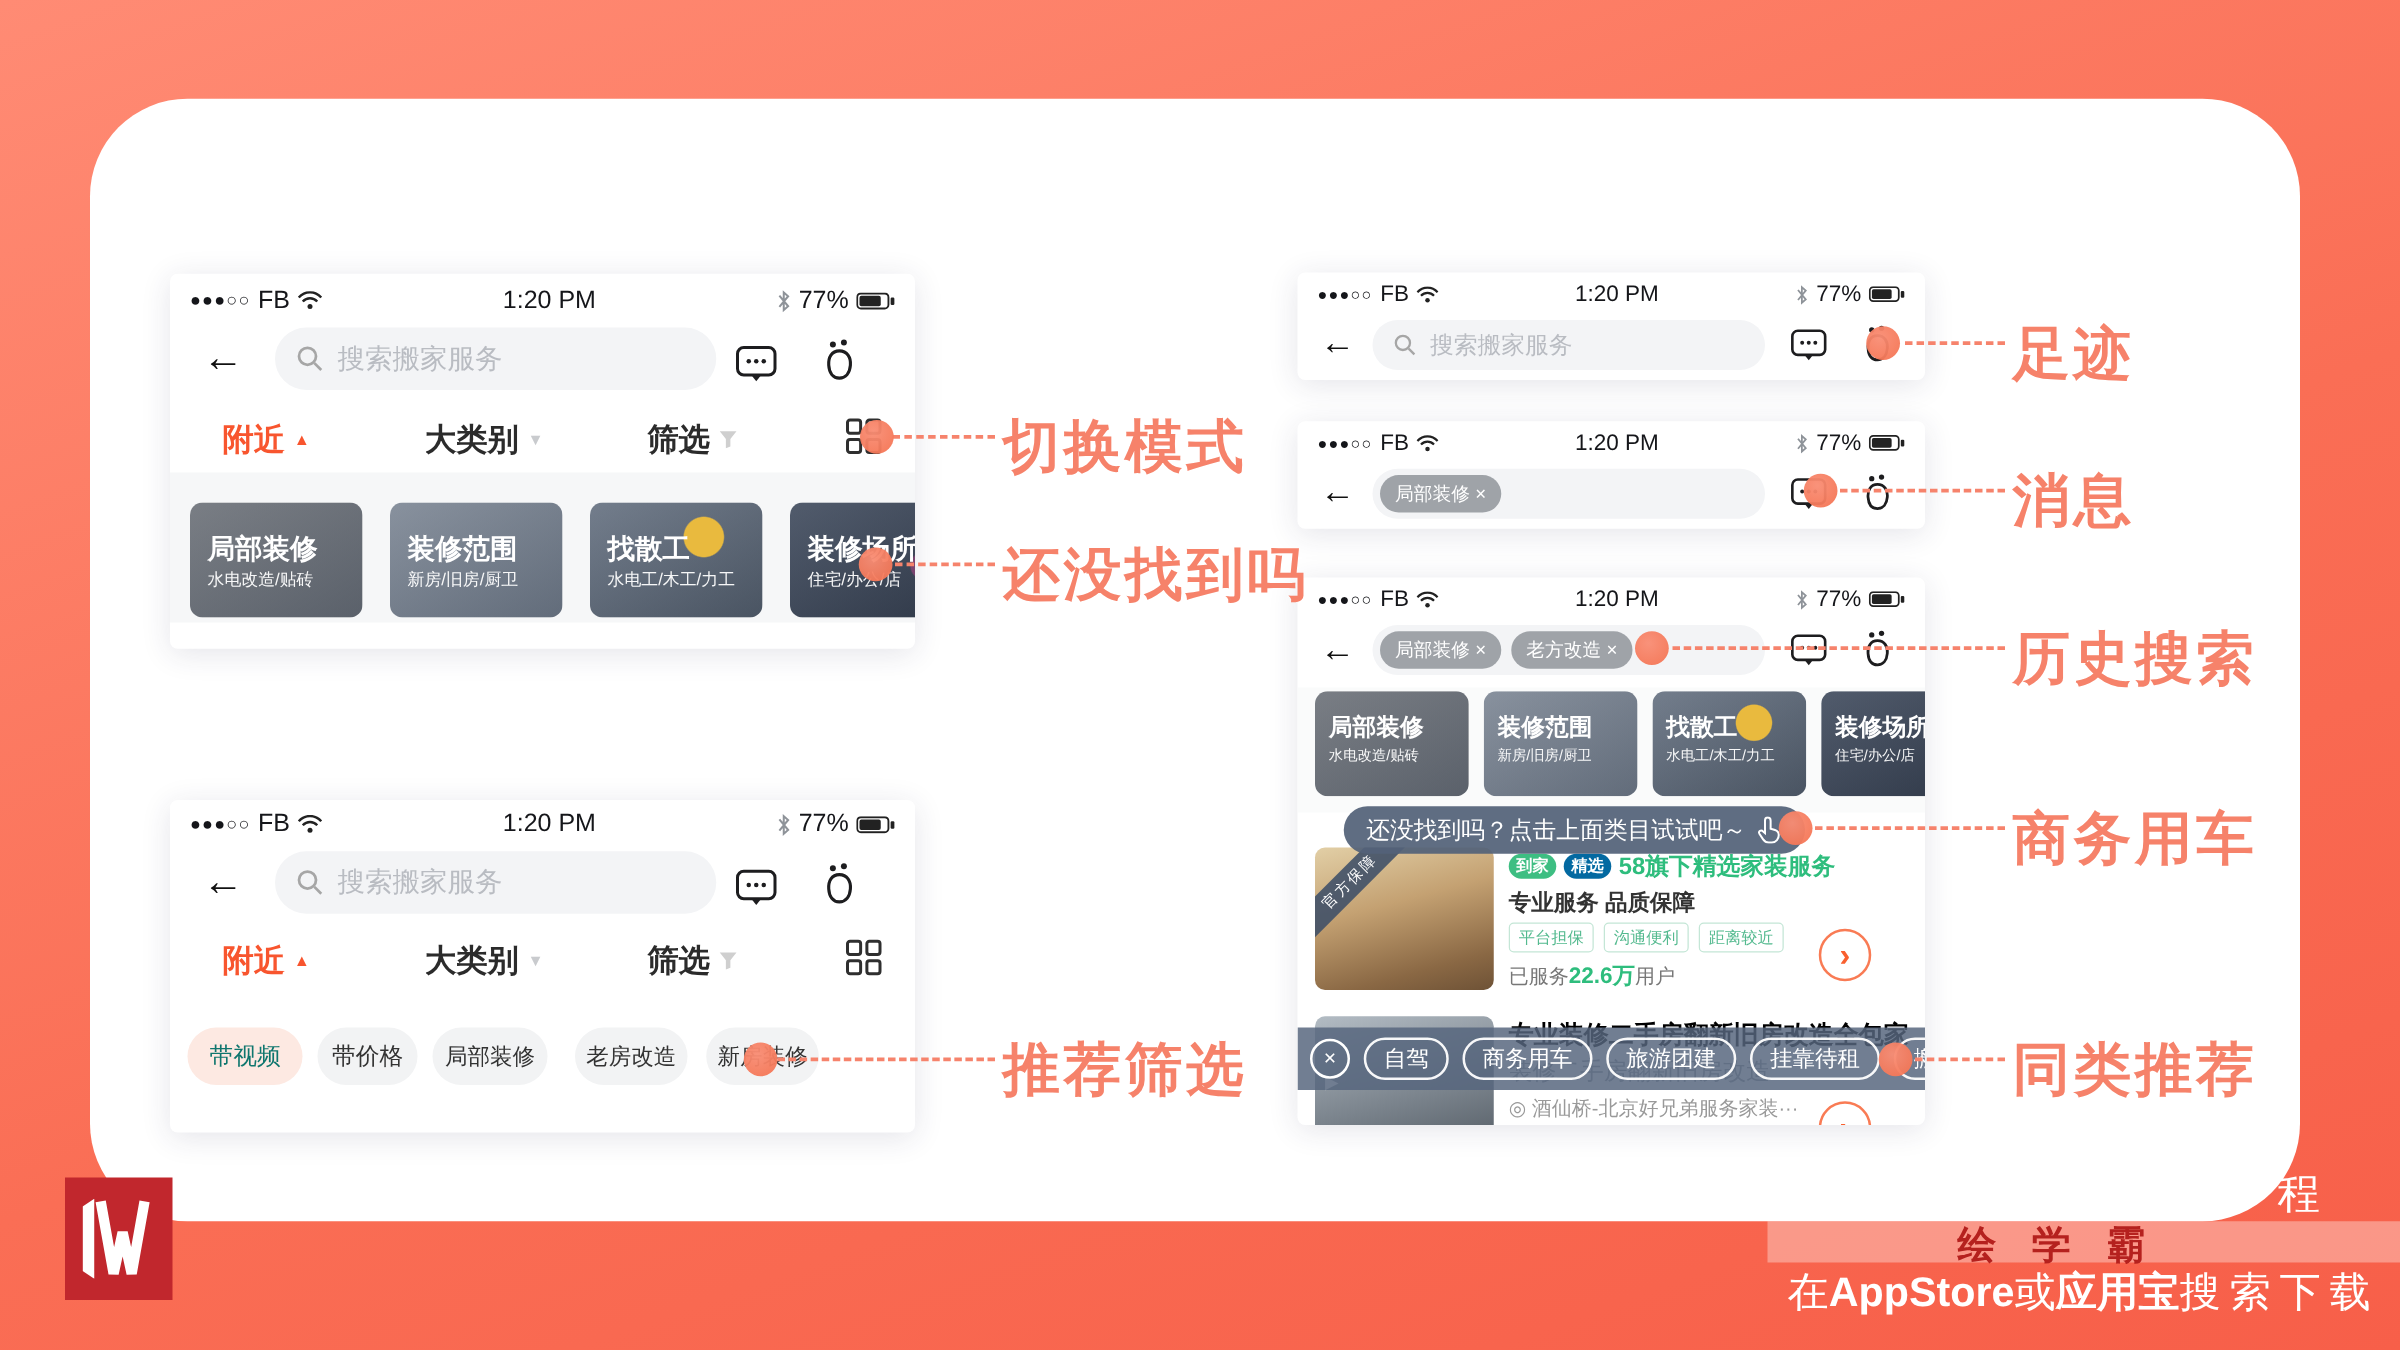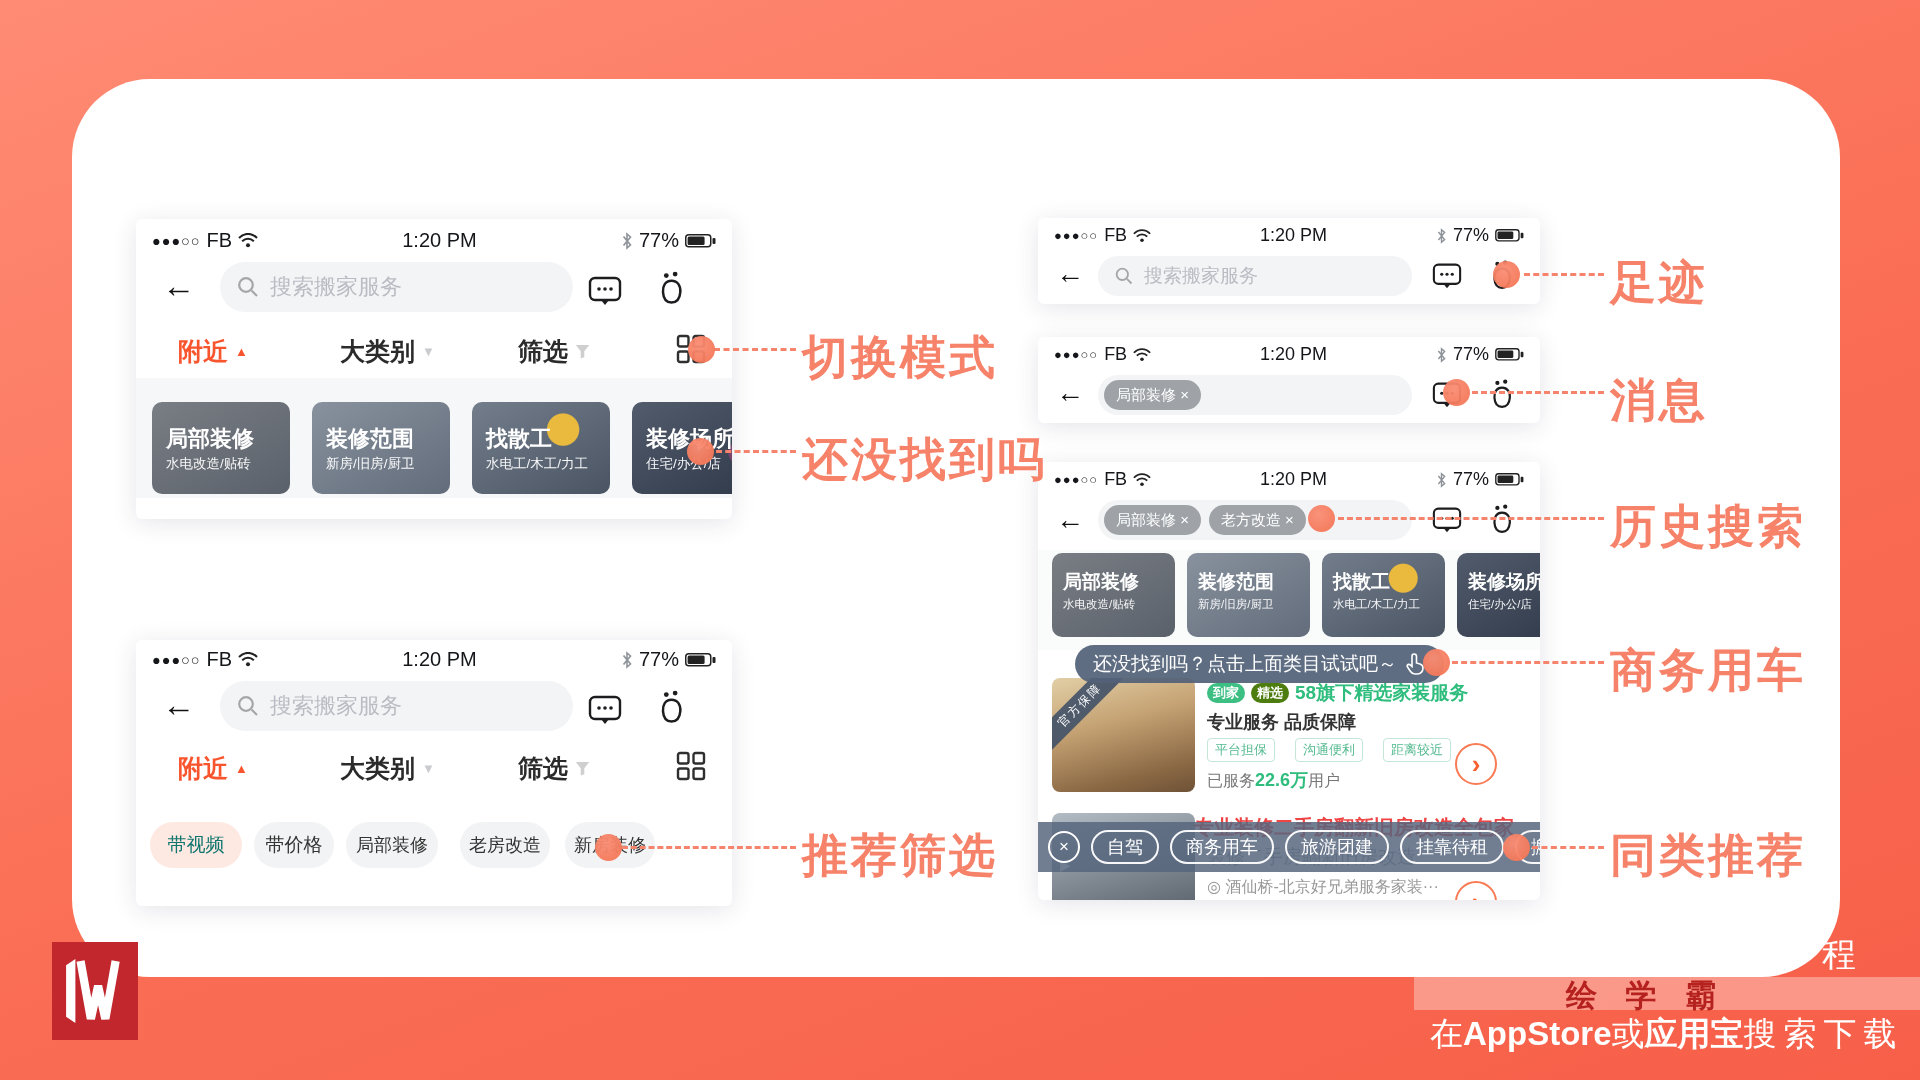--- a/index.html
+++ b/index.html
@@ -44,21 +44,21 @@
   .chip.active{background:#FDE9E2;color:#0f766e;}
   
   .alabel{position:absolute;font-size:46px;font-weight:700;color:#F6826A;letter-spacing:3px;white-space:nowrap;z-index:9;}
   .dash{position:absolute;border-top:3px dashed #F6836C;z-index:9;}
   .adot{position:absolute;width:27px;height:27px;border-radius:50%;background:radial-gradient(circle at 40% 35%,#F98D74,#F4714F);opacity:.95;z-index:10;}
   
   .tip{position:absolute;background:rgba(83,98,121,.93);border-radius:20px;color:#fff;font-size:19px;display:flex;align-items:center;gap:9px;padding:0 18px;z-index:6;white-space:nowrap;}
   .rib{position:absolute;left:-32px;top:16px;width:120px;transform:rotate(-45deg);background:rgba(62,78,104,.88);color:#fff;font-size:12px;text-align:center;padding:3px 0;letter-spacing:2px;}
   .bdg{height:20px;padding:0 6px;border-radius:10px;color:#fff;font-size:13px;display:flex;align-items:center;font-weight:600;flex:0 0 auto;}
   .bdg.green{background:#3DBE82;}
-  .bdg.gold{background:#4d7c0f;}
+  .bdg.gold{background:#0369a1;}
   .gtitle{font-size:19px;font-weight:700;color:#2EBD7D;white-space:nowrap;}
   .gtag{border:1px solid #C4E6D6;color:#54BA8F;font-size:13px;border-radius:4px;padding:2px 7px;white-space:nowrap;}
   .acir{width:42px;height:42px;border:2px solid #F97B54;border-radius:50%;color:#F9602F;display:flex;align-items:center;justify-content:center;font-size:26px;font-weight:700;box-sizing:border-box;}
   .bbar{position:absolute;left:0;width:502px;height:50px;background:rgba(86,101,125,.84);display:flex;align-items:center;gap:11px;padding:0 10px;box-sizing:border-box;z-index:6;}
   .bchip{height:34px;border:2px solid rgba(255,255,255,.95);border-radius:18px;color:#fff;font-size:18px;display:flex;align-items:center;padding:0 14px;white-space:nowrap;flex:0 0 auto;box-sizing:border-box;}
   .bclose{width:32px;height:32px;border:2px solid #fff;border-radius:50%;color:#fff;display:flex;align-items:center;justify-content:center;font-size:17px;flex:0 0 auto;box-sizing:border-box;}
   
   .logo{position:absolute;left:52px;top:942px;width:86px;height:98px;background:#C1272D;display:flex;align-items:center;justify-content:center;}
   .founded{position:absolute;left:150px;top:1008px;font-size:26px;color:#fff;letter-spacing:14px;white-space:nowrap;}
   .band{position:absolute;left:1414px;top:977px;width:506px;height:33px;background:rgba(255,255,255,.34);}
@@ -402,21 +402,21 @@
 
     <div class="svc imgroom" style="left:14px;top:216px;width:143px;height:114px;border-radius:8px;">
       <div class="rib">官方保障</div>
     </div>
     <div style="position:absolute;left:169px;top:218px;display:flex;align-items:center;gap:6px;">
       <span class="bdg green">到家</span>
       <span class="bdg gold">精选</span>
       <span class="gtitle">58旗下精选家装服务</span>
     </div>
     <div style="position:absolute;left:169px;top:248px;font-size:18px;font-weight:700;color:#333;">专业服务 品质保障</div>
-    <div style="position:absolute;left:169px;top:276px;display:flex;gap:20px;">
+    <div style="position:absolute;left:169px;top:276px;display:flex;gap:8px;">
       <span class="gtag">平台担保</span>
       <span class="gtag">沟通便利</span>
       <span class="gtag">距离较近</span>
     </div>
     <div style="position:absolute;left:169px;top:306px;font-size:16px;color:#777;text-align:right;">
       <span>已服务</span><span style="color:#2EBD7D;font-weight:800;font-size:18px;">22.6万</span><span>用户</span>
     </div>
     <div class="acir" style="position:absolute;left:417px;top:281px;">
         <span>›</span>
       </div>
@@ -424,21 +424,21 @@
     <div class="tip" style="left:37px;top:183px;height:38px;">
       <span>还没找到吗？点击上面类目试试吧～</span>
       <svg width="20" height="22" viewBox="0 0 20 22">
           <path d="M8 1 C9.5 1 10.5 2 10.5 3.5 V10 L14 11 C16 11.6 17 13 17 15 C17 18 15 21 11.5 21 H9 C7 21 5.5 20 4.5 18.5 L1.5 14 C0.7 12.8 1.5 11.4 2.9 11.4 C3.5 11.4 4.1 11.7 4.5 12.2 L6 13.5 V3.5 C6 2 7 1 8 1 Z" fill="none" stroke="#fff" stroke-width="1.6"></path>
         </svg>
     </div>
 
     <div class="svc imgliving" style="left:14px;top:351px;width:143px;height:120px;border-radius:8px;">
       <span style="position:absolute;left:8px;top:44px;color:rgba(255,255,255,.92);font-size:14px;">▶</span>
     </div>
-    <div style="position:absolute;left:156px;top:352px;font-size:20px;color:#ef4444;font-weight:600;white-space:nowrap;">专业装修二手房翻新旧房改造全包家</div>
+    <div style="position:absolute;left:169px;top:352px;font-size:20px;color:#000000;font-weight:600;white-space:nowrap;">专业装修二手房翻新旧房改造全包家</div>
     <div style="position:absolute;left:169px;top:382px;font-size:19px;color:#9AA0A6;white-space:nowrap;">装修二手房翻新旧房改造</div>
     <div style="position:absolute;left:169px;top:415px;font-size:16px;color:#999;white-space:nowrap;">◎ 酒仙桥-北京好兄弟服务家装···</div>
     <div class="acir" style="position:absolute;left:417px;top:419px;">
         <span>›</span>
       </div>
 
     <div class="bbar" style="top:360px;">
       <span class="bclose">×</span>
       <span class="bchip">自驾</span>
       <span class="bchip">商务用车</span>

